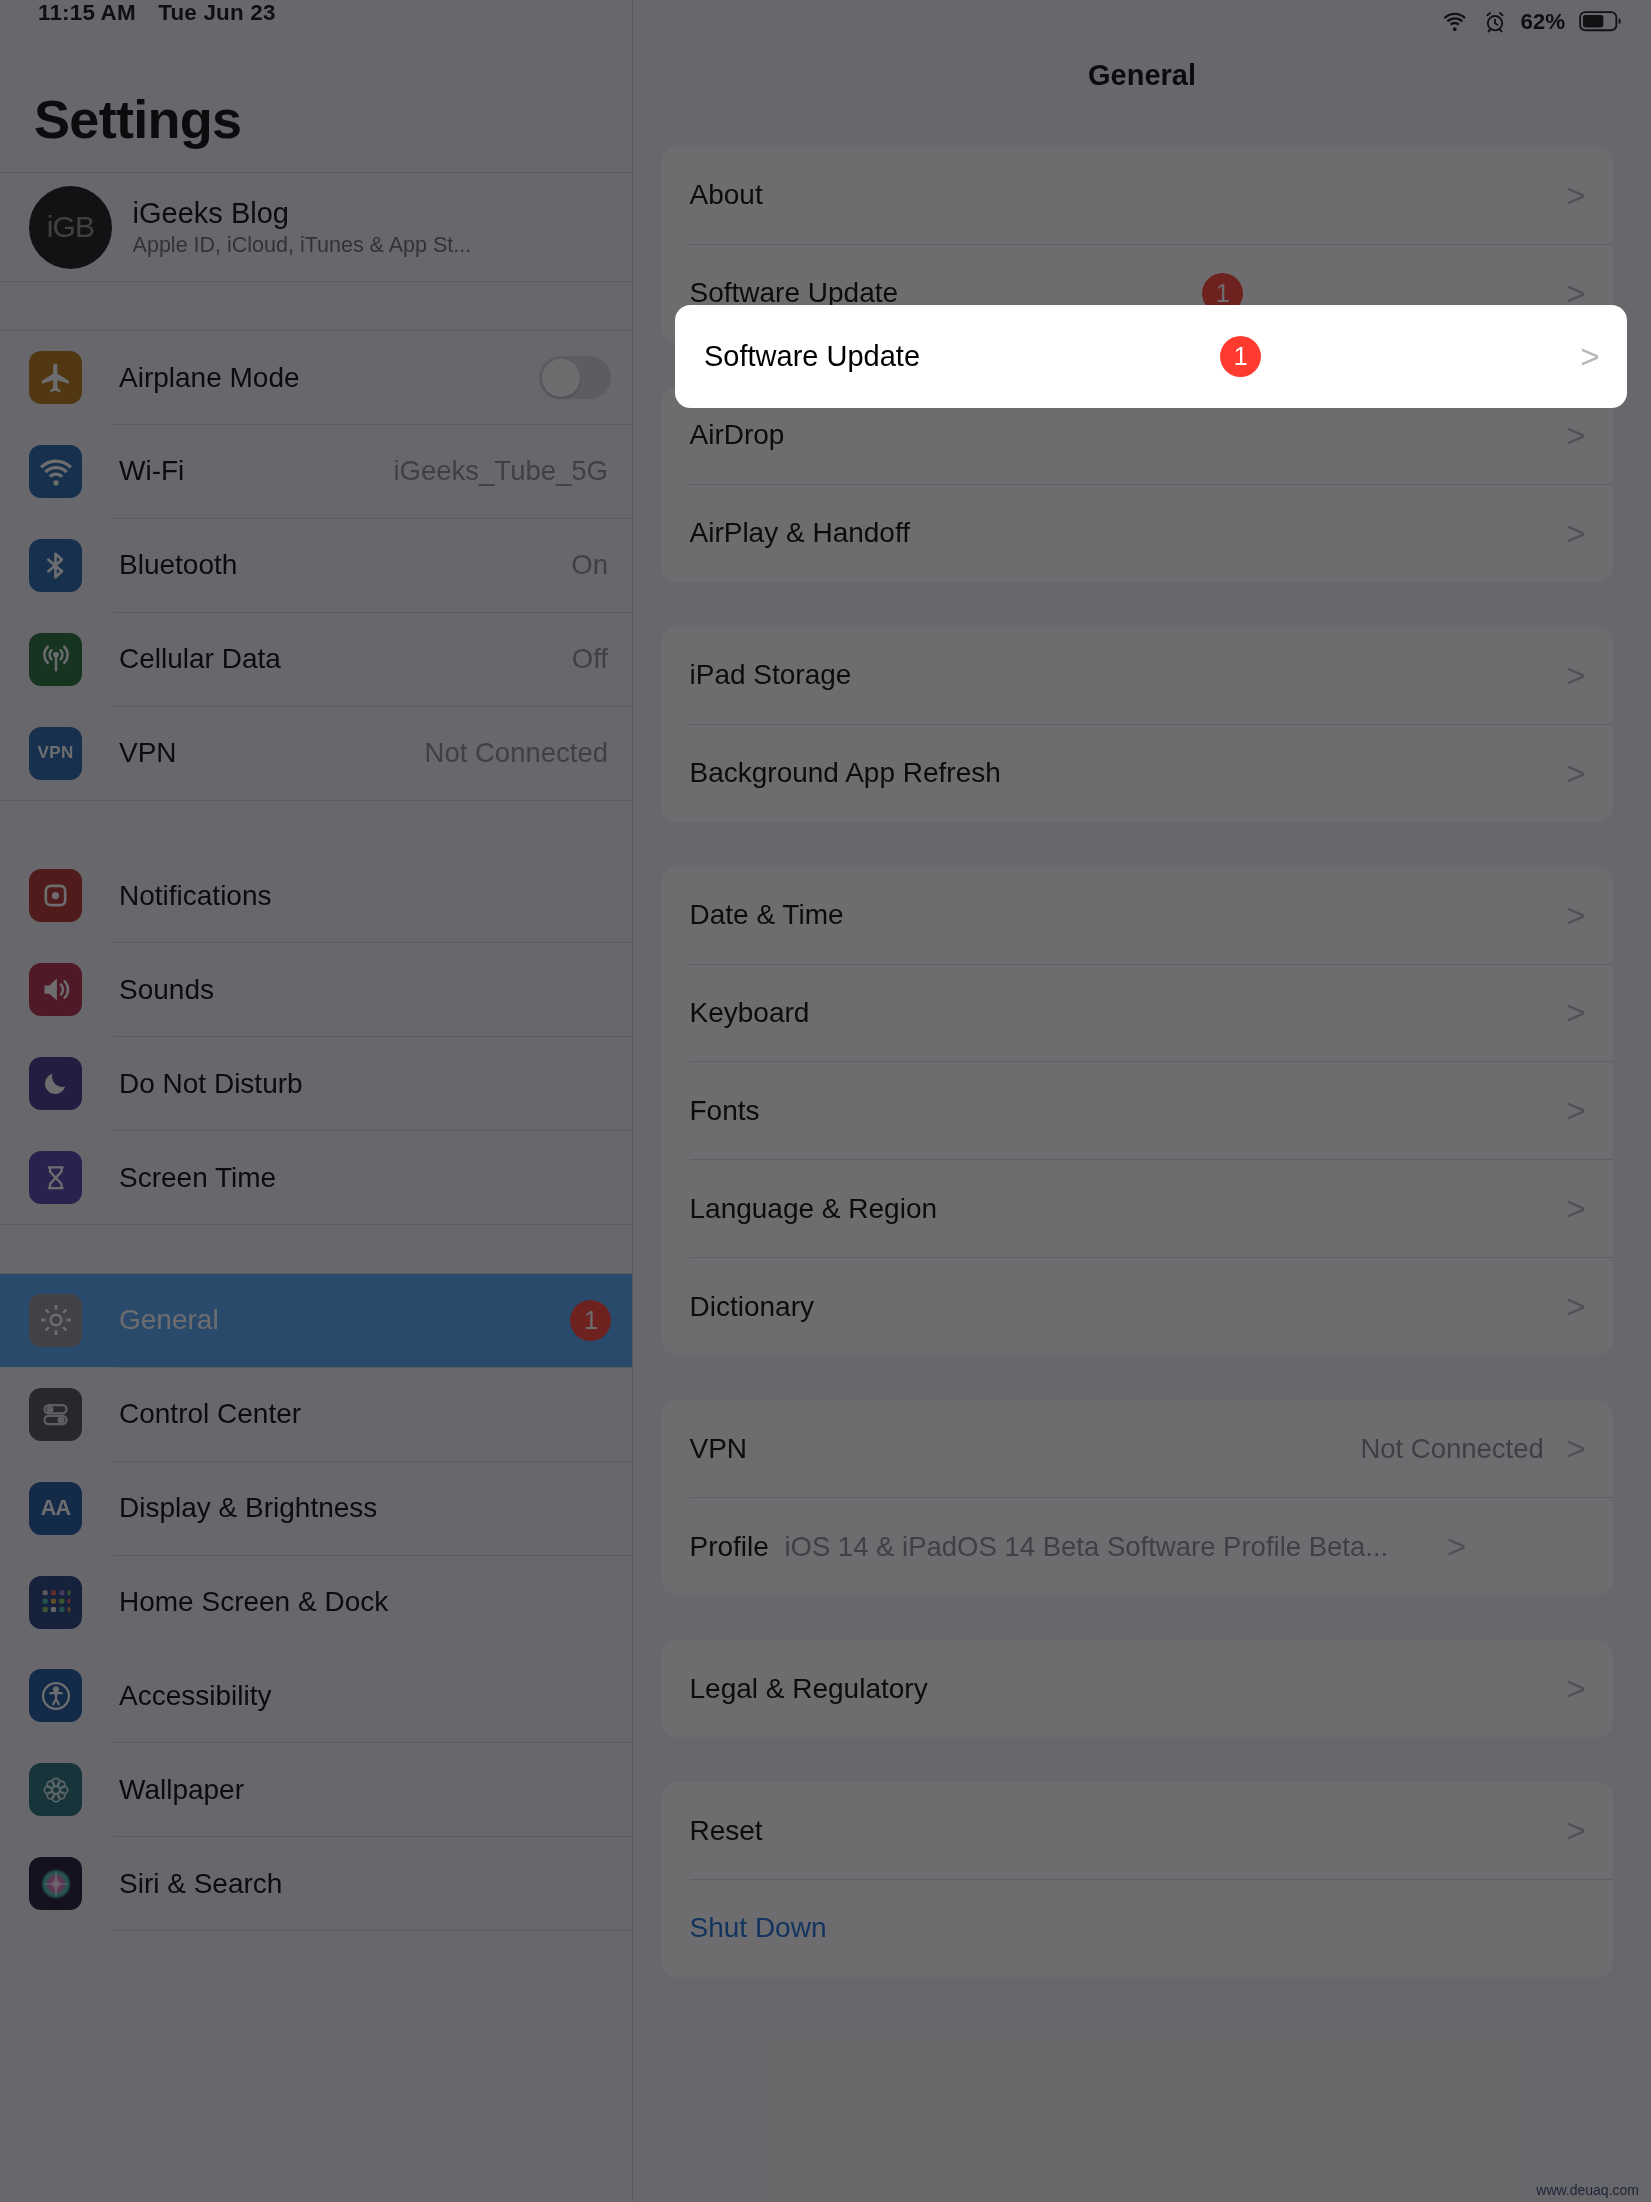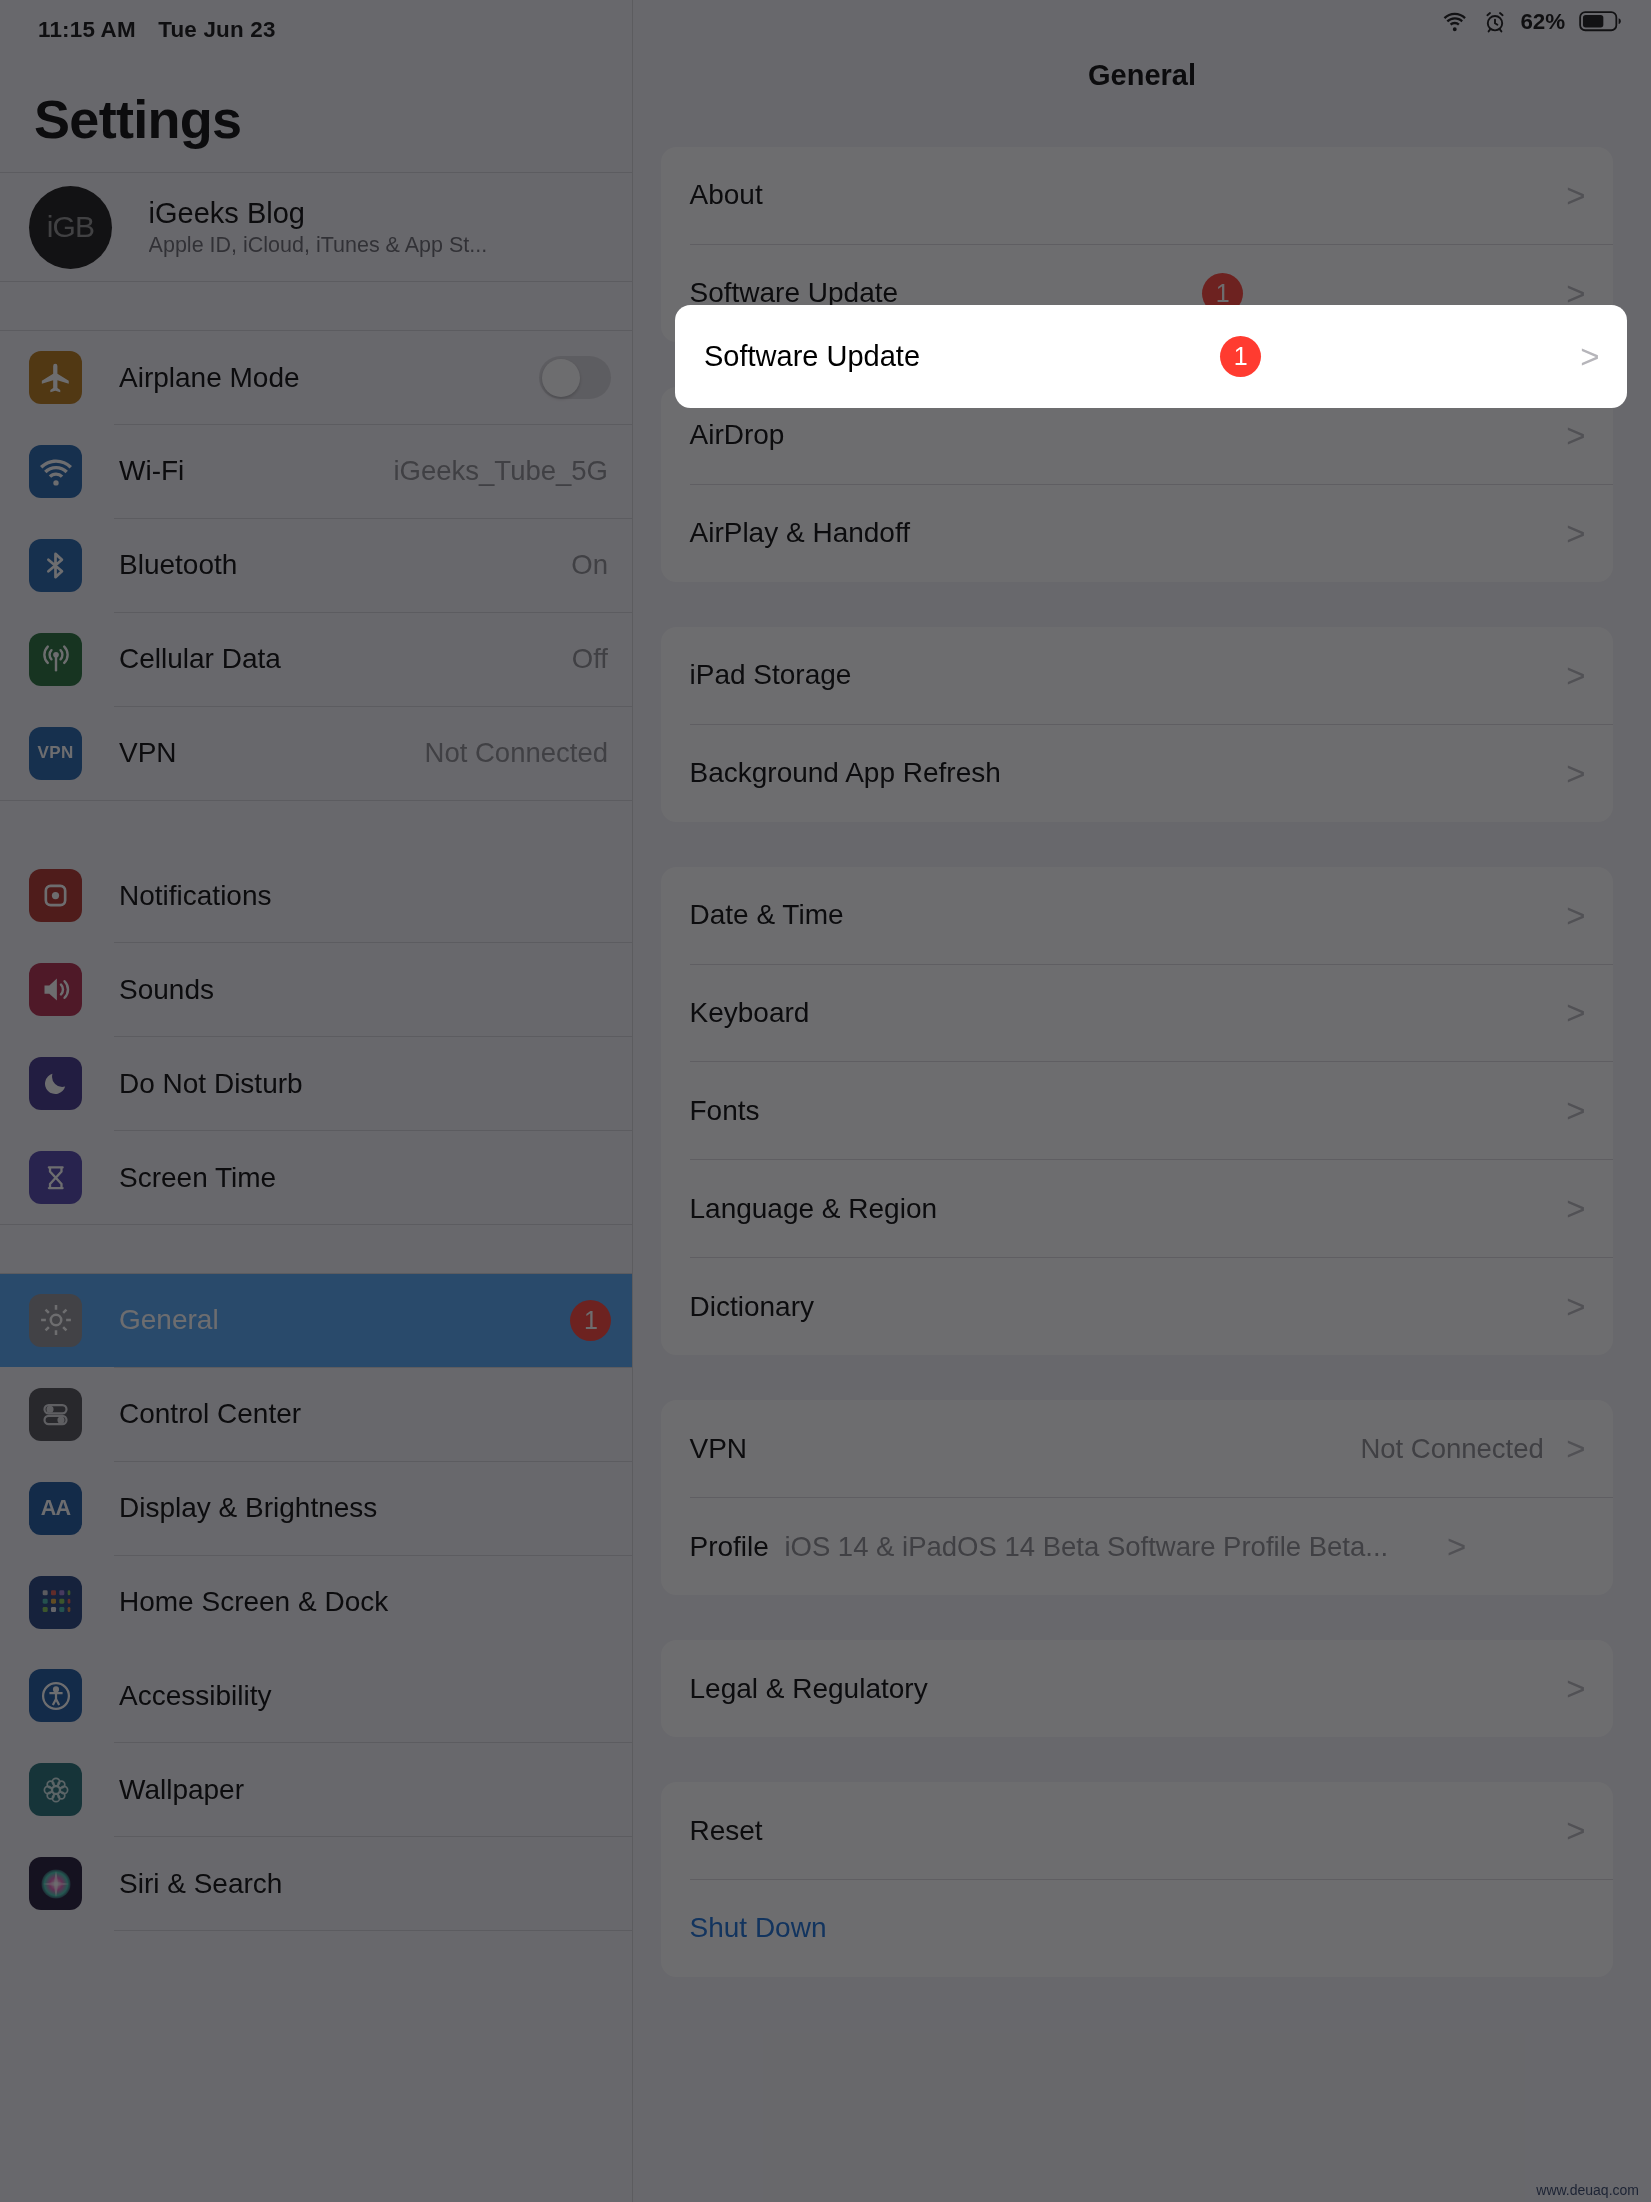--- a/index.html
+++ b/index.html
@@ -26,21 +26,21 @@
   #sidebar {
     width: 633px;
     flex: 0 0 633px;
     background: #f2f1f6;
     border-right: 0.9px solid #d2d1d6;
     position: relative;
   }
   .statusbar {
     height: 43px;
     display: flex;
-    align-items: flex-end;
+    align-items: flex-start;
     padding: 0 0 0 38px;
     font-size: 22.4px;
     font-weight: 600;
     color: #0a0a0a;
     gap: 22.4px;
   }
   .sb-time { letter-spacing: 0.2px; }
   .sb-date { letter-spacing: 0.2px; }
 
   .settings-title {
@@ -66,21 +66,21 @@
   }
   .avatar {
     width: 83px; height: 83px; border-radius: 50%;
     background: #121212;
     display: flex; align-items: center; justify-content: center;
     flex: 0 0 83px;
   }
   .avatar-text {
     color: #8c8c8c; font-size: 30px; font-weight: 400; letter-spacing: -0.9px;
   }
-  .account-text { display: flex; flex-direction: column; gap: 3px; min-width: 0; margin-left: 16px; }
+  .account-text { display: flex; flex-direction: column; gap: 3px; min-width: 0; }
   .account-name { font-size: 29px; color: #000; font-weight: 400; }
   .account-sub {
     font-size: 21.5px; color: #3c3c43; opacity: .78;
     white-space: nowrap; overflow: hidden; text-overflow: ellipsis;
     max-width: 482px;
   }
 
   
   .row {
     display: flex; align-items: center;

